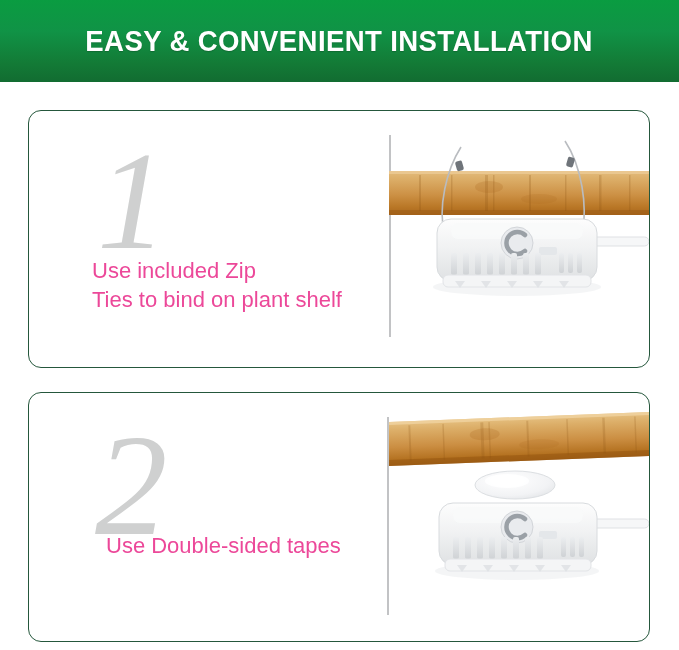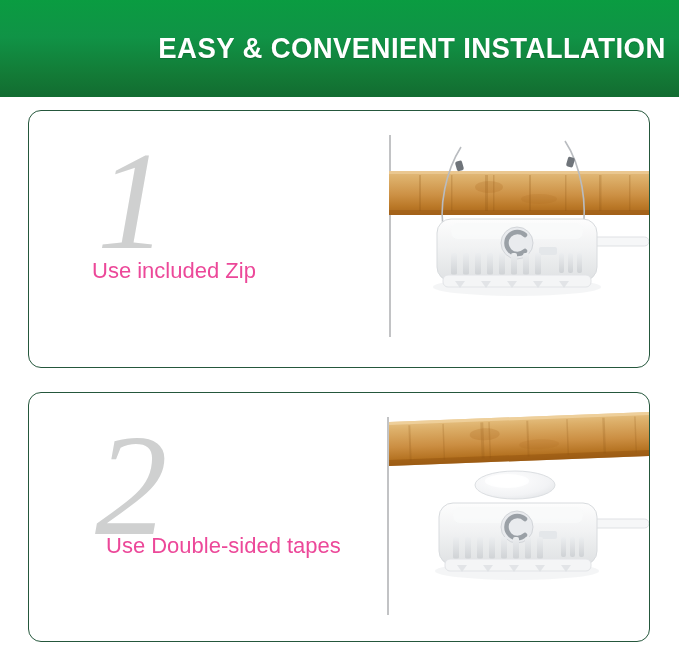--- a/index.html
+++ b/index.html
@@ -14,25 +14,25 @@
     overflow: hidden;
     font-family: "Liberation Sans", sans-serif;
     -webkit-font-smoothing: antialiased;
   }
 
   
   .banner {
     position: absolute;
     left: 0; top: 0;
     width: 679px;
-    height: 97px;
+    height: 82px;
     background: linear-gradient(to bottom, #0a9c41 0%, #109346 38%, #137a36 78%, #126c31 100%);
     display: flex;
     align-items: center;
-    justify-content: flex-end;
+    justify-content: center;
   }
   .banner-title {
     color: #ffffff;
     font-size: 29px;
     font-weight: bold;
     letter-spacing: 0.4px;
     transform: scaleX(0.95);
     text-shadow: 0 1px 1px rgba(0,0,0,0.18);
     white-space: nowrap;
     font-family: "Liberation Sans", sans-serif;
@@ -113,20 +113,21 @@
   <div class="banner-title">EASY &amp; CONVENIENT INSTALLATION</div>
 </div>
 
 <div class="card" id="card-1">
   <div class="card-inner">
 
     <div class="step-left">
       <div class="step-num">1</div>
       <div class="step-text">
         <div>Use included Zip</div>
+        <div>Ties to bind on plant shelf</div>
       </div>
     </div>
 
     <div class="divider"></div>
 
     <div class="illus">
       <svg width="260" height="258" viewBox="0 0 260 258" xmlns="http://www.w3.org/2000/svg">
         <defs>
           <linearGradient id="woodA" x1="0" y1="0" x2="0" y2="1">
             <stop offset="0%" stop-color="#e3bb7c"></stop>

